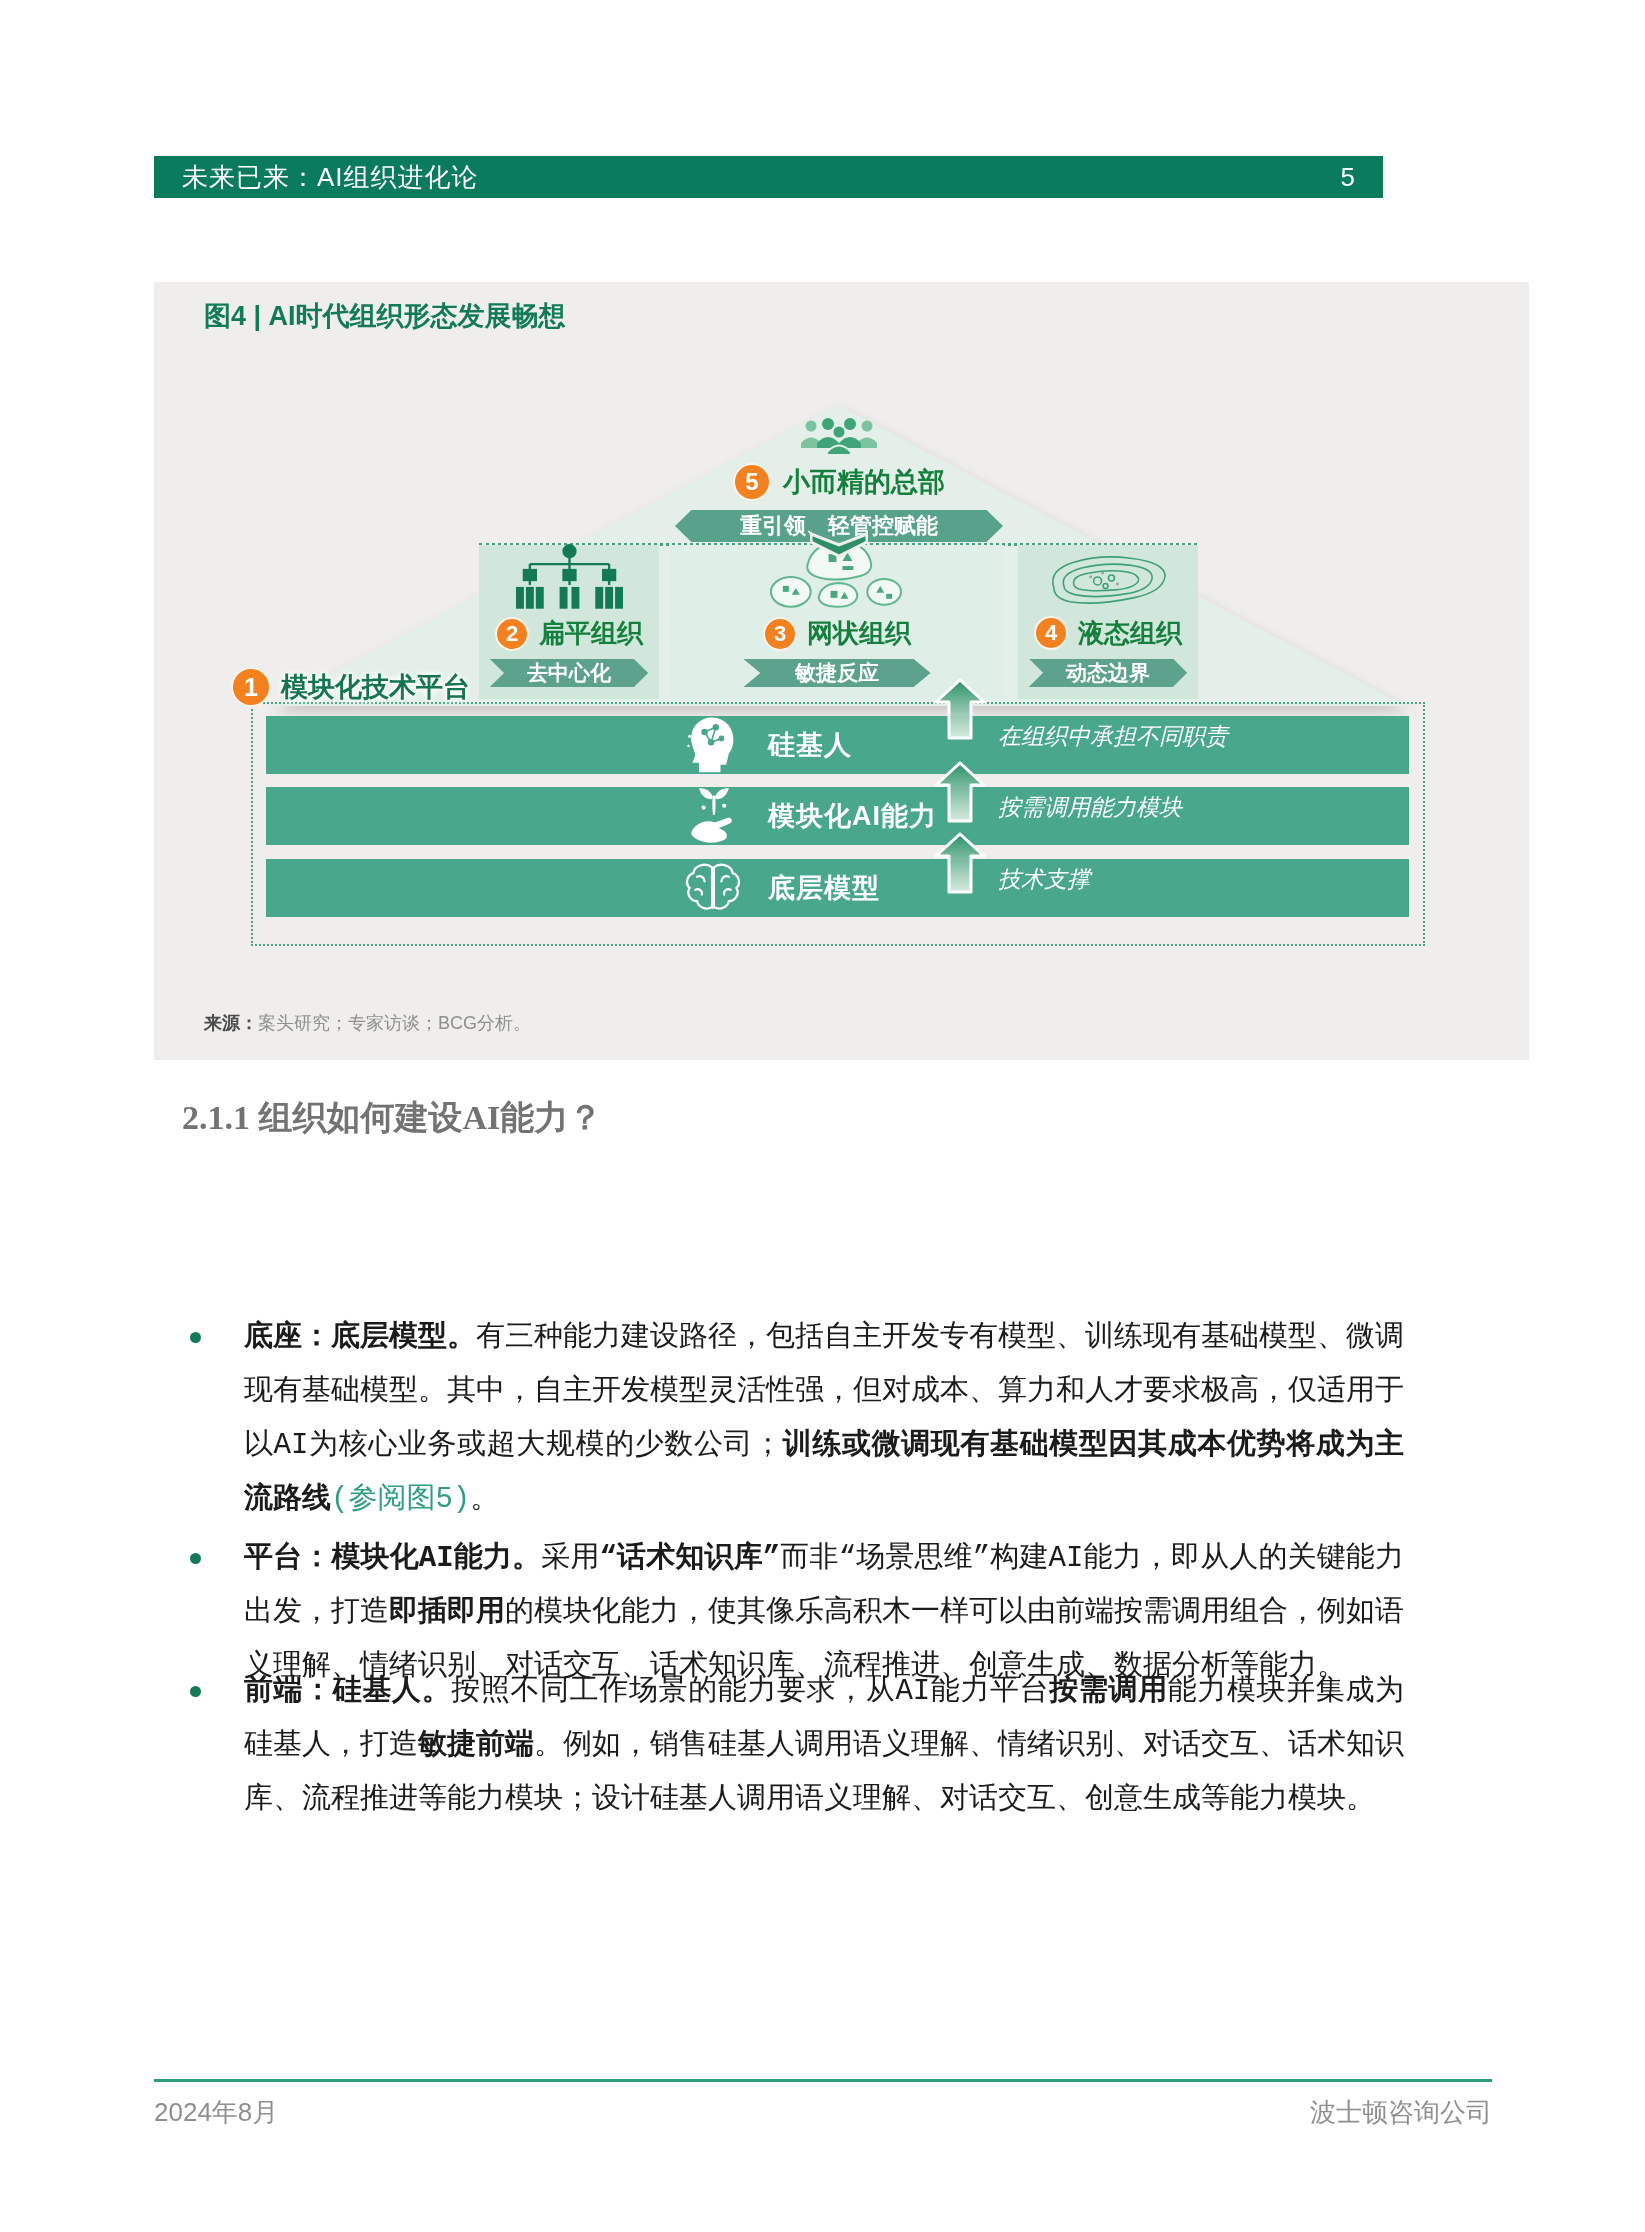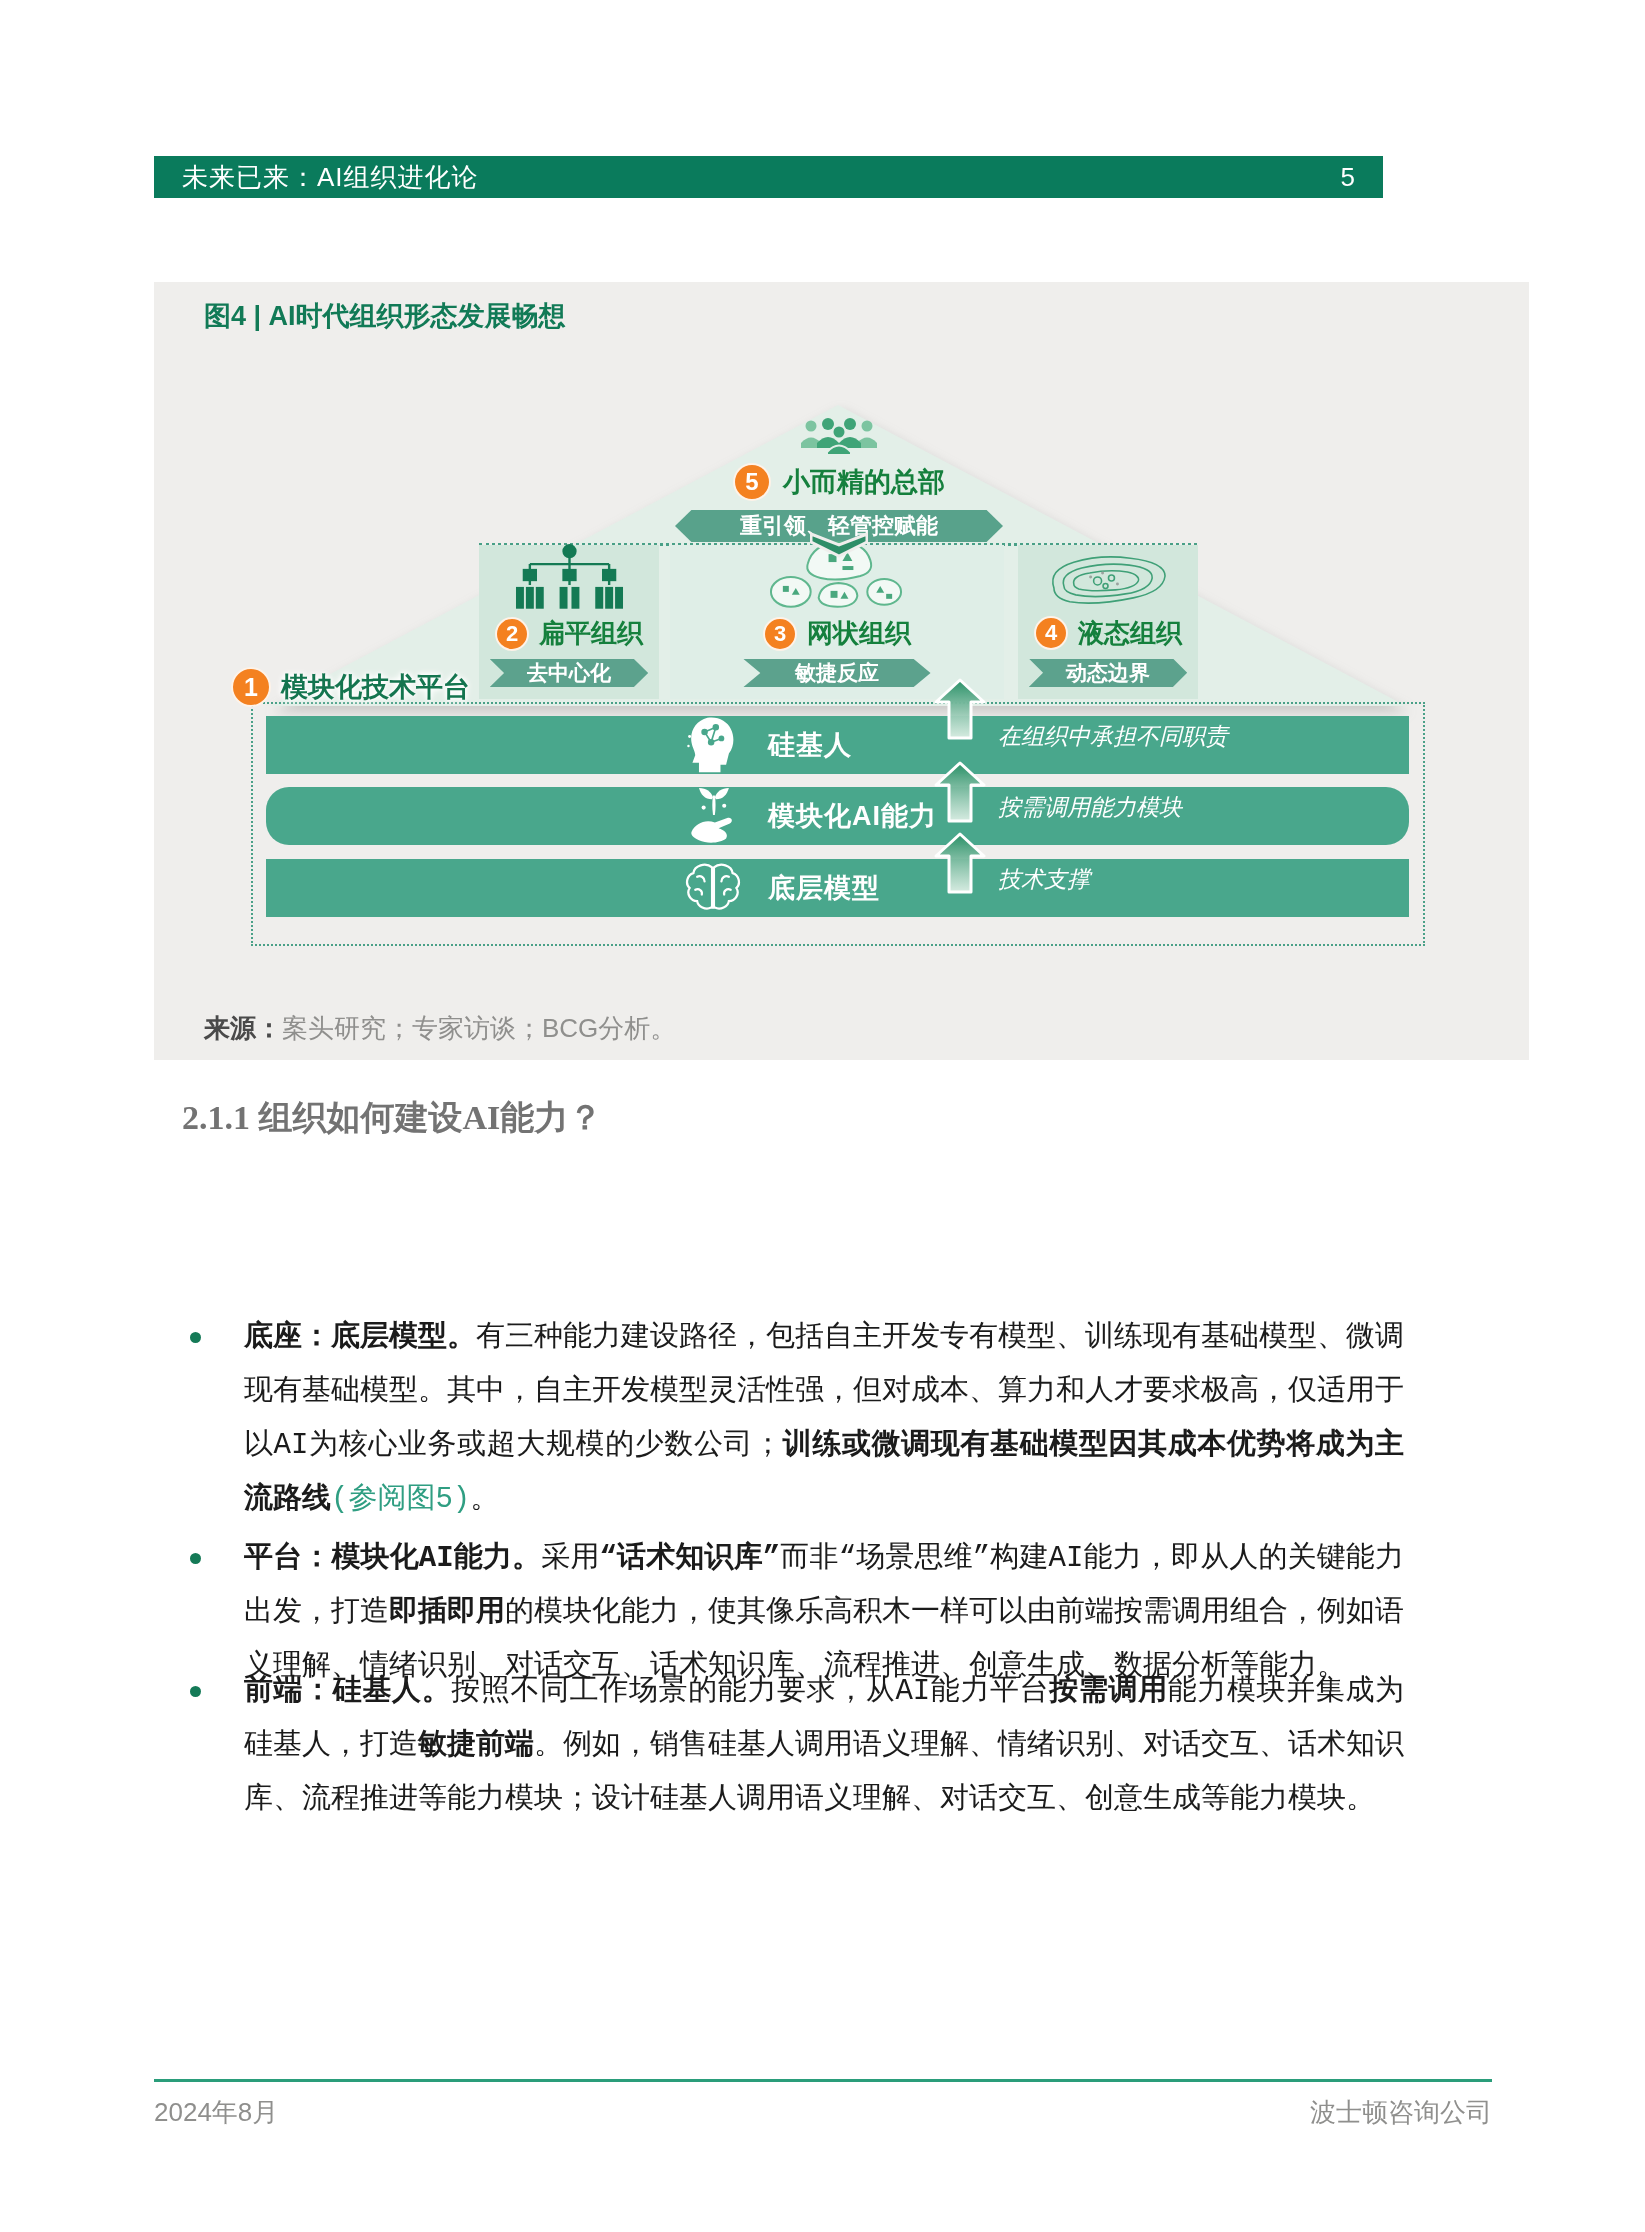--- a/index.html
+++ b/index.html
@@ -50,29 +50,29 @@
     clip-path:polygon(0% 0%,91% 0%,100% 50%,91% 100%,0% 100%,9% 50%);}
 
   
   #plat-label{left:77px;top:385px;display:flex;align-items:center;gap:10px;z-index:5;}
   #plat-label .num-circle{width:40px;height:40px;font-size:25px;}
   #plat-label .plab{font-size:27px;font-weight:700;color:#14754F;
     text-shadow:0 0 4px #fff,0 0 6px #fff,0 0 8px #fff;}
   #plat-dotted{left:97px;top:420px;width:1174px;height:244px;border:2px dotted #49A087;box-sizing:border-box;z-index:1;}
   .plat-bar{left:112px;width:1143px;height:58px;background:#49A78C;z-index:3;display:flex;align-items:center;
     box-sizing:border-box;padding-left:418px;}
-  #bar-1{top:434px;} #bar-2{top:505px;border-radius:23px;} #bar-3{top:577px;}
+  #bar-1{top:434px;} #bar-2{top:505px;} #bar-3{top:577px;}
   .bar-icon{width:58px;height:58px;display:flex;align-items:center;justify-content:center;}
   .bar-label{margin-left:26px;color:#fff;font-weight:700;font-size:27px;letter-spacing:1px;text-align:right;}
   .up-arrow{left:779px;width:54px;height:62px;z-index:4;}
   #arrow-1{top:396px;} #arrow-2{top:479px;} #arrow-3{top:550px;}
   .annotation{left:844px;color:#fff;font-style:italic;font-size:23px;z-index:5;font-weight:500;}
   #ann-1{top:439px;} #ann-2{top:510px;} #ann-3{top:582px;}
 
-  #fig-source{left:50px;top:729px;font-size:26px;color:#8F8F8D;}
+  #fig-source{left:50px;top:729px;font-size:18px;color:#8F8F8D;}
   #fig-source .sl{font-weight:700;color:#4A4A4A;}
 
   
   .serif{font-family:"Liberation Serif","DejaVu Serif",serif;}
   #sec-heading{left:182px;top:1095px;font-size:34px;font-weight:700;color:#737373;}
   #intro-p{left:244px;top:1234px;font-size:29px;color:#1B1B1B;}
   .bullet{left:182px;width:1222px;font-size:29px;line-height:54px;color:#1B1B1B;text-align:justify;font-family:Liberation Mono, monospace;}
   .bullet .dot{position:absolute;left:8px;top:21px;width:11px;height:11px;border-radius:50%;background:#157A57;}
   .bullet .btxt{display:block;margin-left:62px;}
   #bullet-1{top:1311px;} #bullet-2{top:1532px;} #bullet-3{top:1665px;}

